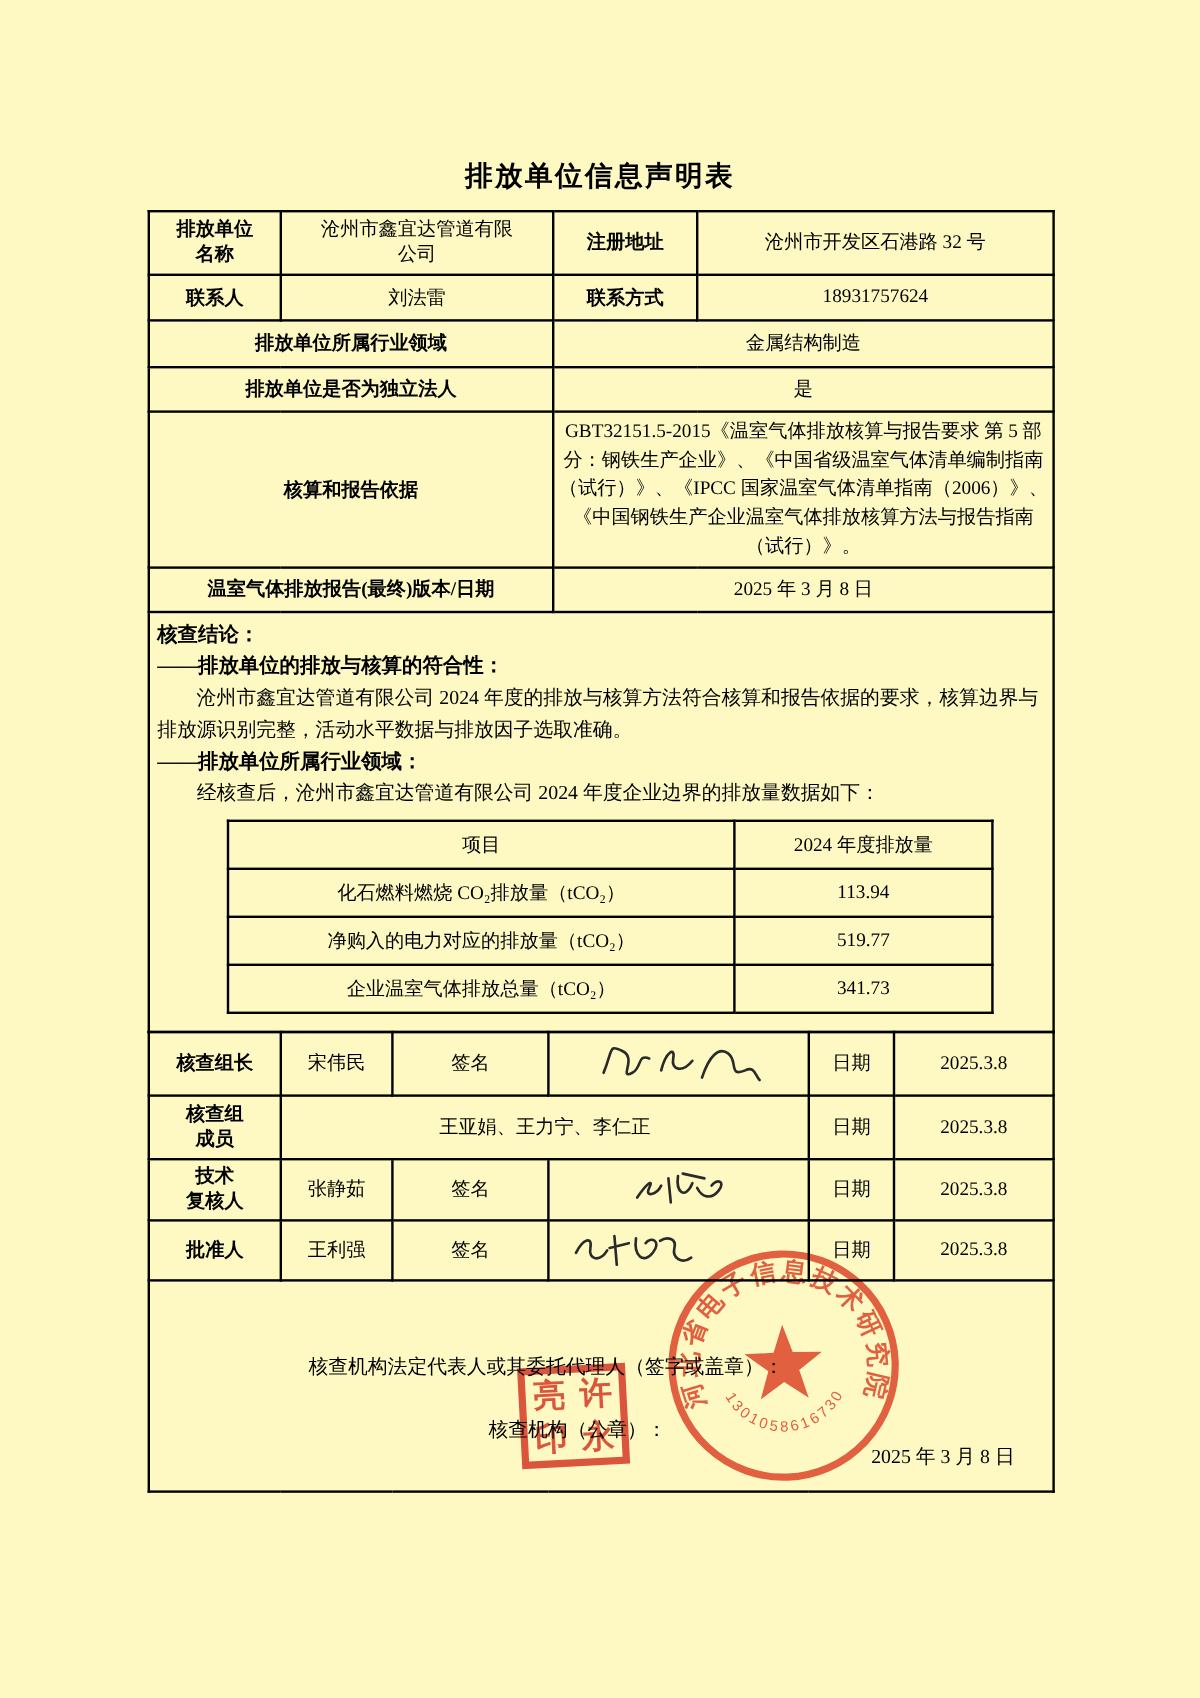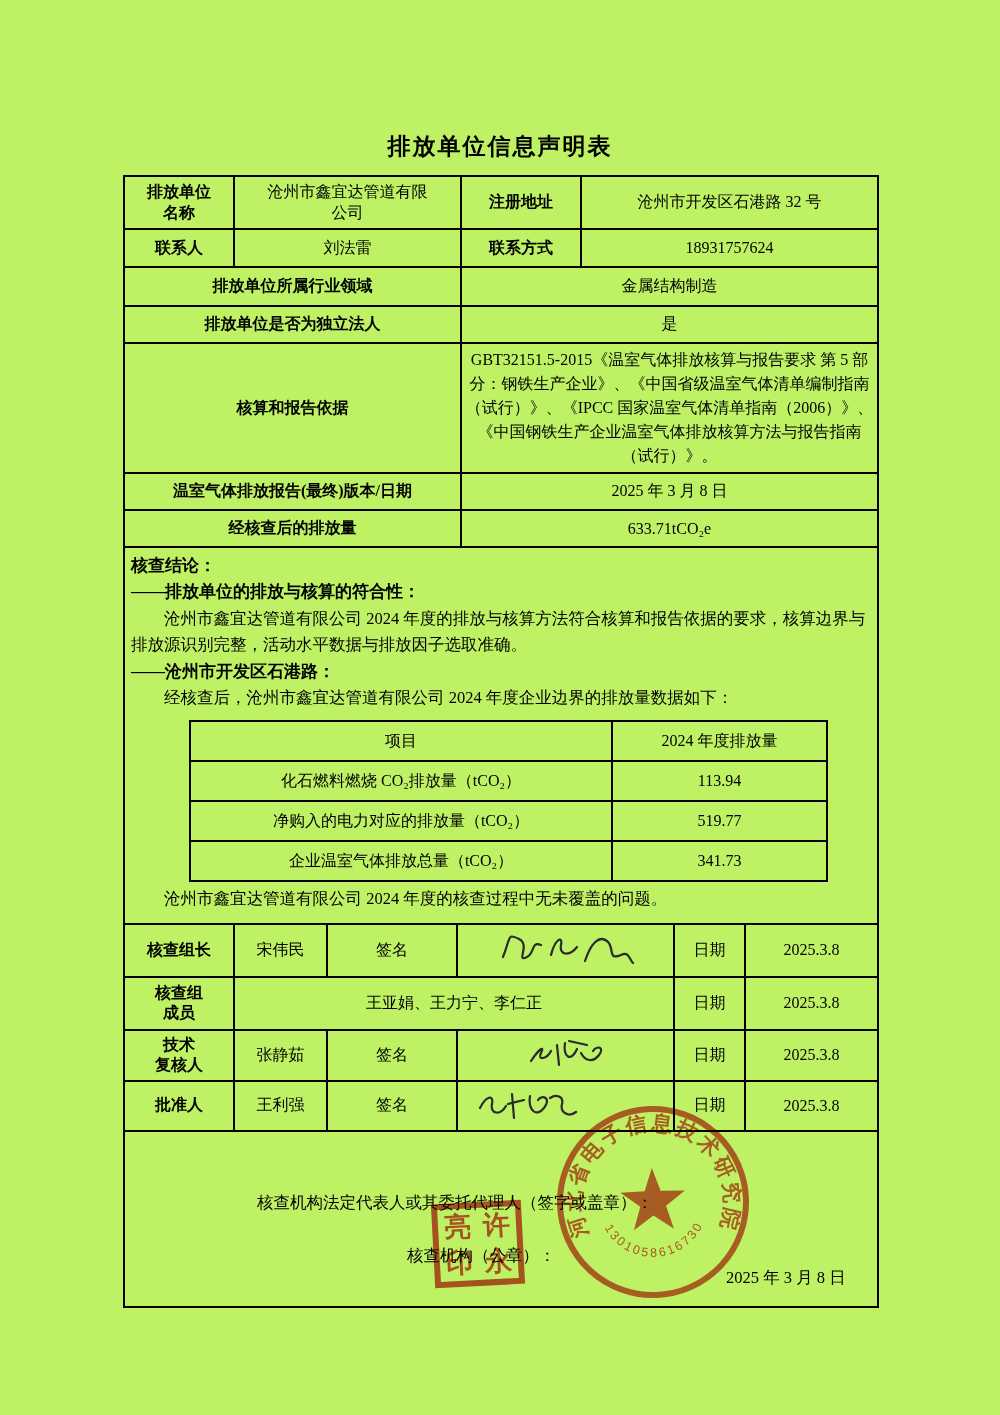--- a/index.html
+++ b/index.html
@@ -1,19 +1,19 @@
 <!DOCTYPE html>
 <html><head>
 <meta charset="utf-8">
 <style>
   html,body{margin:0;padding:0;background:#ffffff;}
   .page{
     position:relative;
     width:1000px;height:1415px;
-    background:#bef264;
+    background:#fef9c3;
     font-family:"Liberation Serif","DejaVu Serif",serif;
     color:#000;
     overflow:hidden;
   }
   .doc-title{
     position:absolute;top:131px;left:0;width:1000px;
     text-align:center;font-size:23px;font-weight:bold;letter-spacing:2px;
   }
   .tables{position:absolute;left:123px;top:175px;width:620px;}
   table{border-collapse:collapse;table-layout:fixed;width:754px;}
@@ -98,30 +98,26 @@
         <td colspan="2">是</td>
       </tr>
       <tr style="height:116px">
         <th colspan="2">核算和报告依据</th>
         <td colspan="2" class="basis-cell">GBT32151.5-2015《温室气体排放核算与报告要求 第 5 部分：钢铁生产企业》、《中国省级温室气体清单编制指南（试行）》、《IPCC 国家温室气体清单指南（2006）》、《中国钢铁生产企业温室气体排放核算方法与报告指南（试行）》。</td>
       </tr>
       <tr style="height:37px">
         <th colspan="2">温室气体排放报告(最终)版本/日期</th>
         <td colspan="2">2025 年 3 月 8 日</td>
       </tr>
-      <tr style="height:37px">
-        <th colspan="2">经核查后的排放量</th>
-        <td colspan="2">633.71tCO₂e</td>
-      </tr>
       <tr>
         <td colspan="4" class="concl-cell">
           <div class="concl-h">核查结论：</div>
           <div class="concl-h">——排放单位的排放与核算的符合性：</div>
           <p class="concl-p">沧州市鑫宜达管道有限公司 2024 年度的排放与核算方法符合核算和报告依据的要求，核算边界与排放源识别完整，活动水平数据与排放因子选取准确。</p>
-          <div class="concl-h">——沧州市开发区石港路：</div>
+          <div class="concl-h">——排放单位所属行业领域：</div>
           <p class="concl-p">经核查后，沧州市鑫宜达管道有限公司 2024 年度企业边界的排放量数据如下：</p>
 
           <table class="inner-table">
             <colgroup>
                   <col style="width:422px">
                   <col style="width:215px">
                 </colgroup>
             <tbody>
                   <tr style="height:33px">
               <th>项目</th>
@@ -135,21 +131,20 @@
               <td>净购入的电力对应的排放量（tCO₂）</td>
               <td>519.77</td>
             </tr>
             <tr style="height:36px">
               <td>企业温室气体排放总量（tCO₂）</td>
               <td>341.73</td>
             </tr>
           </tbody>
               </table>
 
-          <p class="concl-p">沧州市鑫宜达管道有限公司 2024 年度的核查过程中无未覆盖的问题。</p>
         </td>
       </tr>
     </tbody>
       </table>
 
     <table class="sig-table">
       <colgroup>
           <col style="width:110px">
           <col style="width:93px">
           <col style="width:130px">

